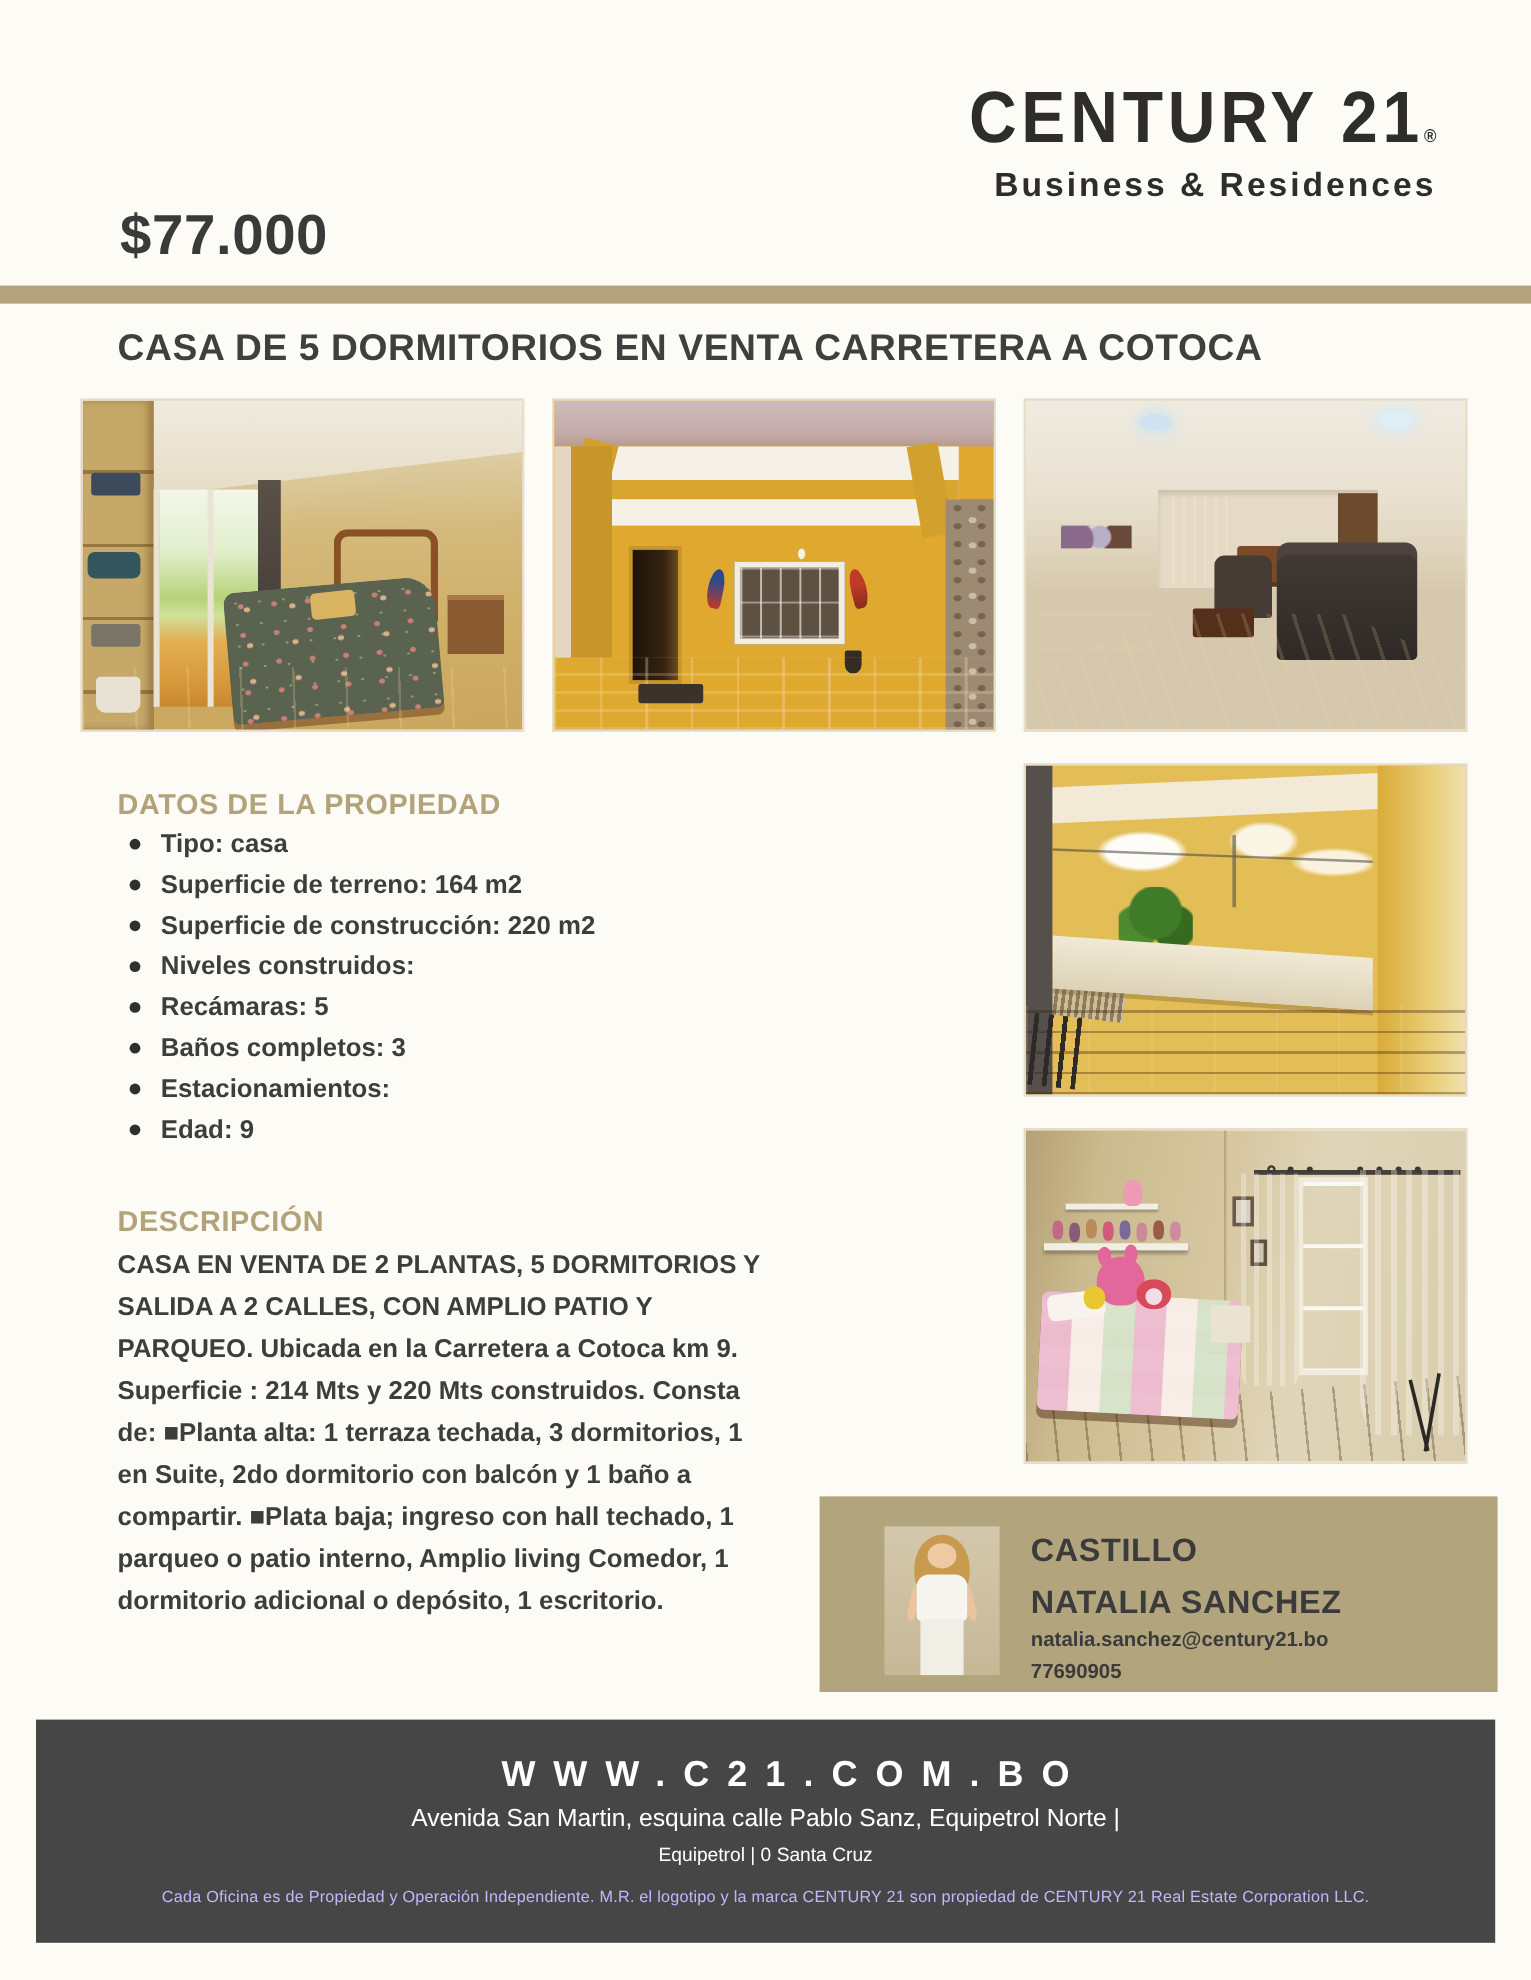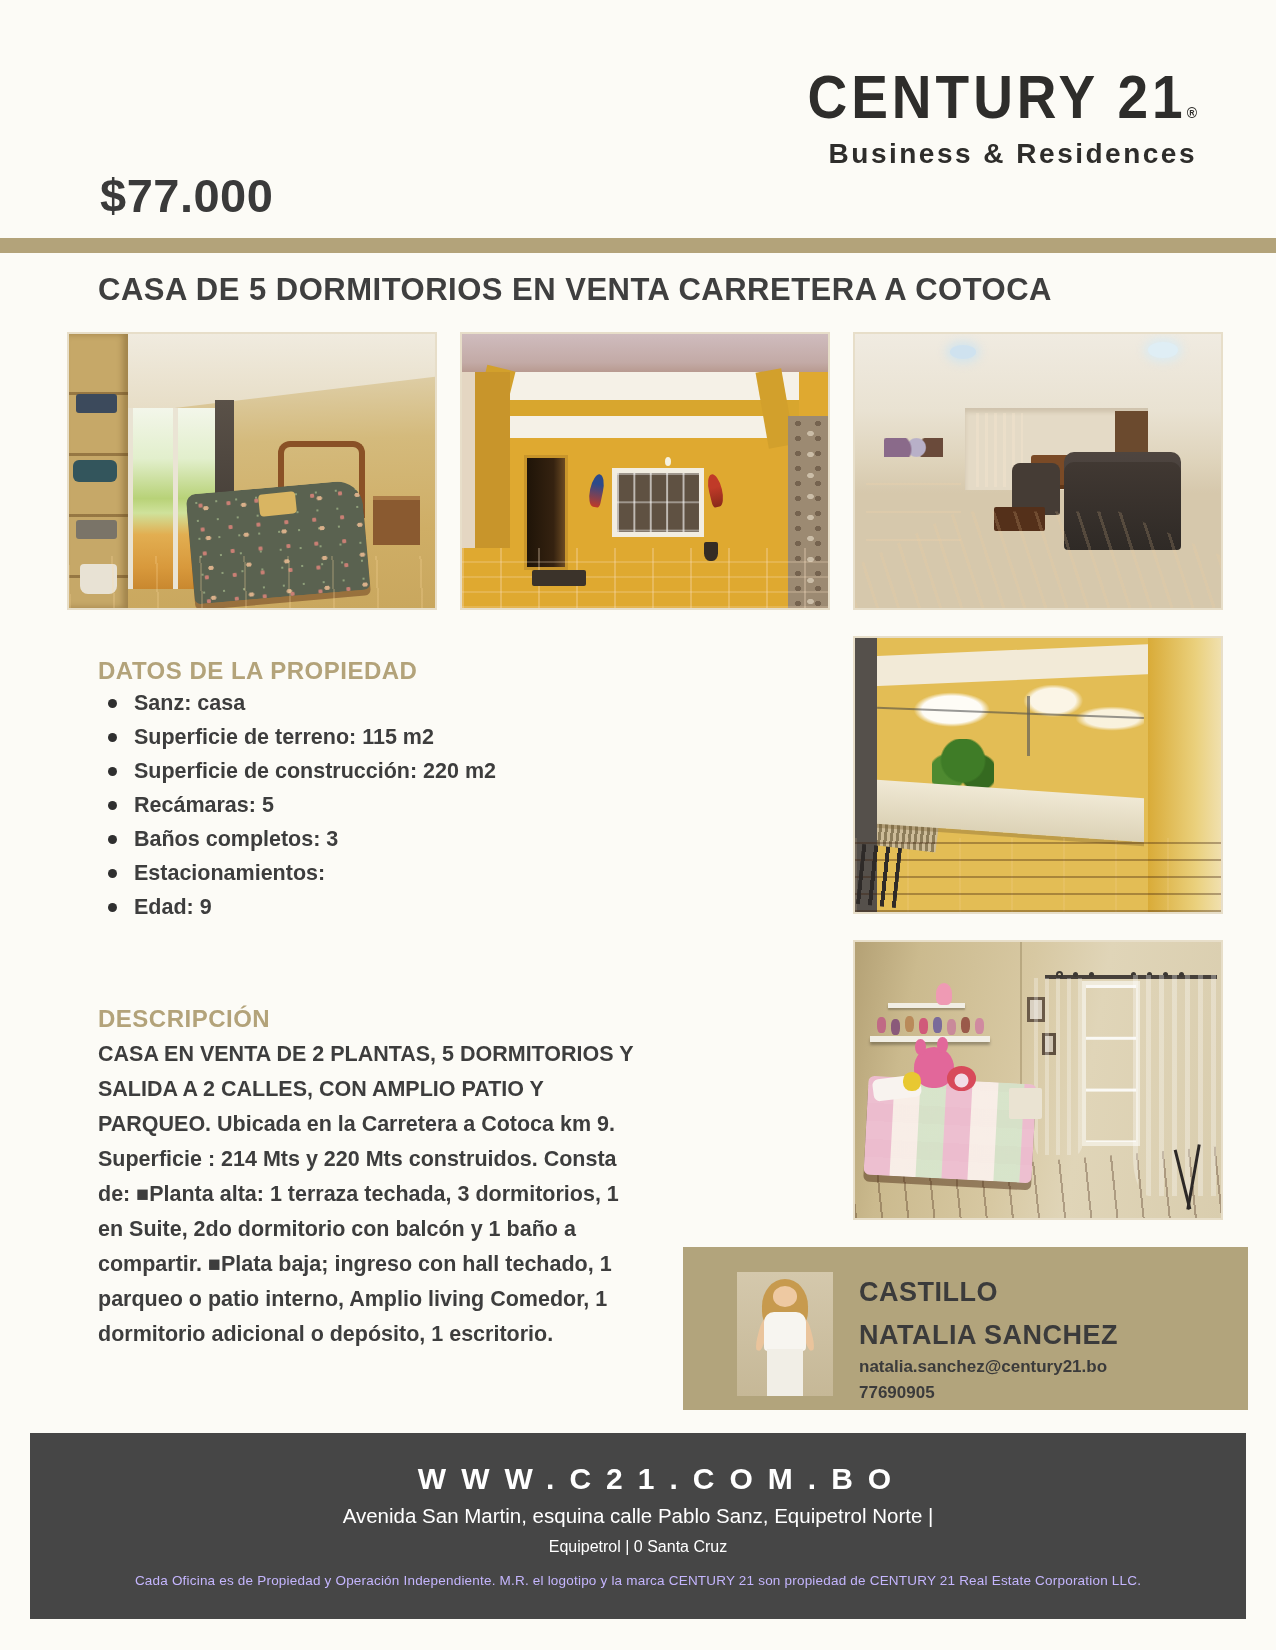--- a/index.html
+++ b/index.html
@@ -293,23 +293,24 @@
     <div class="p5-plushear"></div>
     <div class="p5-minion"></div>
     <div class="p5-neck"></div>
     <div class="p5-stand5"></div>
     <div class="p5-tripod1"></div>
     <div class="p5-tripod2"></div>
   </div>
 
   <div class="section-h" id="datos-h">DATOS DE LA PROPIEDAD</div>
   <ul class="plist">
-    <li>Sanz: casa</li>
-    <li>Superficie de terreno: 115 m2</li>
+    <li>Tipo: casa</li>
+    <li>Superficie de terreno: 164 m2</li>
     <li>Superficie de construcción: 220 m2</li>
+    <li>Niveles construidos:</li>
     <li>Recámaras: 5</li>
     <li>Baños completos: 3</li>
     <li>Estacionamientos:</li>
     <li>Edad: 9</li>
   </ul>
 
   <div class="section-h" id="desc-h">DESCRIPCIÓN</div>
   <div class="desc-p">CASA EN VENTA DE 2 PLANTAS, 5 DORMITORIOS Y SALIDA A 2 CALLES, CON AMPLIO PATIO Y PARQUEO. Ubicada en la Carretera a Cotoca km 9. Superficie : 214 Mts y 220 Mts construidos. Consta de: ■Planta alta: 1 terraza techada, 3 dormitorios, 1 en Suite, 2do dormitorio con balcón y 1 baño a compartir. ■Plata baja; ingreso con hall techado, 1 parqueo o patio interno, Amplio living Comedor, 1 dormitorio adicional o depósito, 1 escritorio.</div>
 
   <div class="card">

